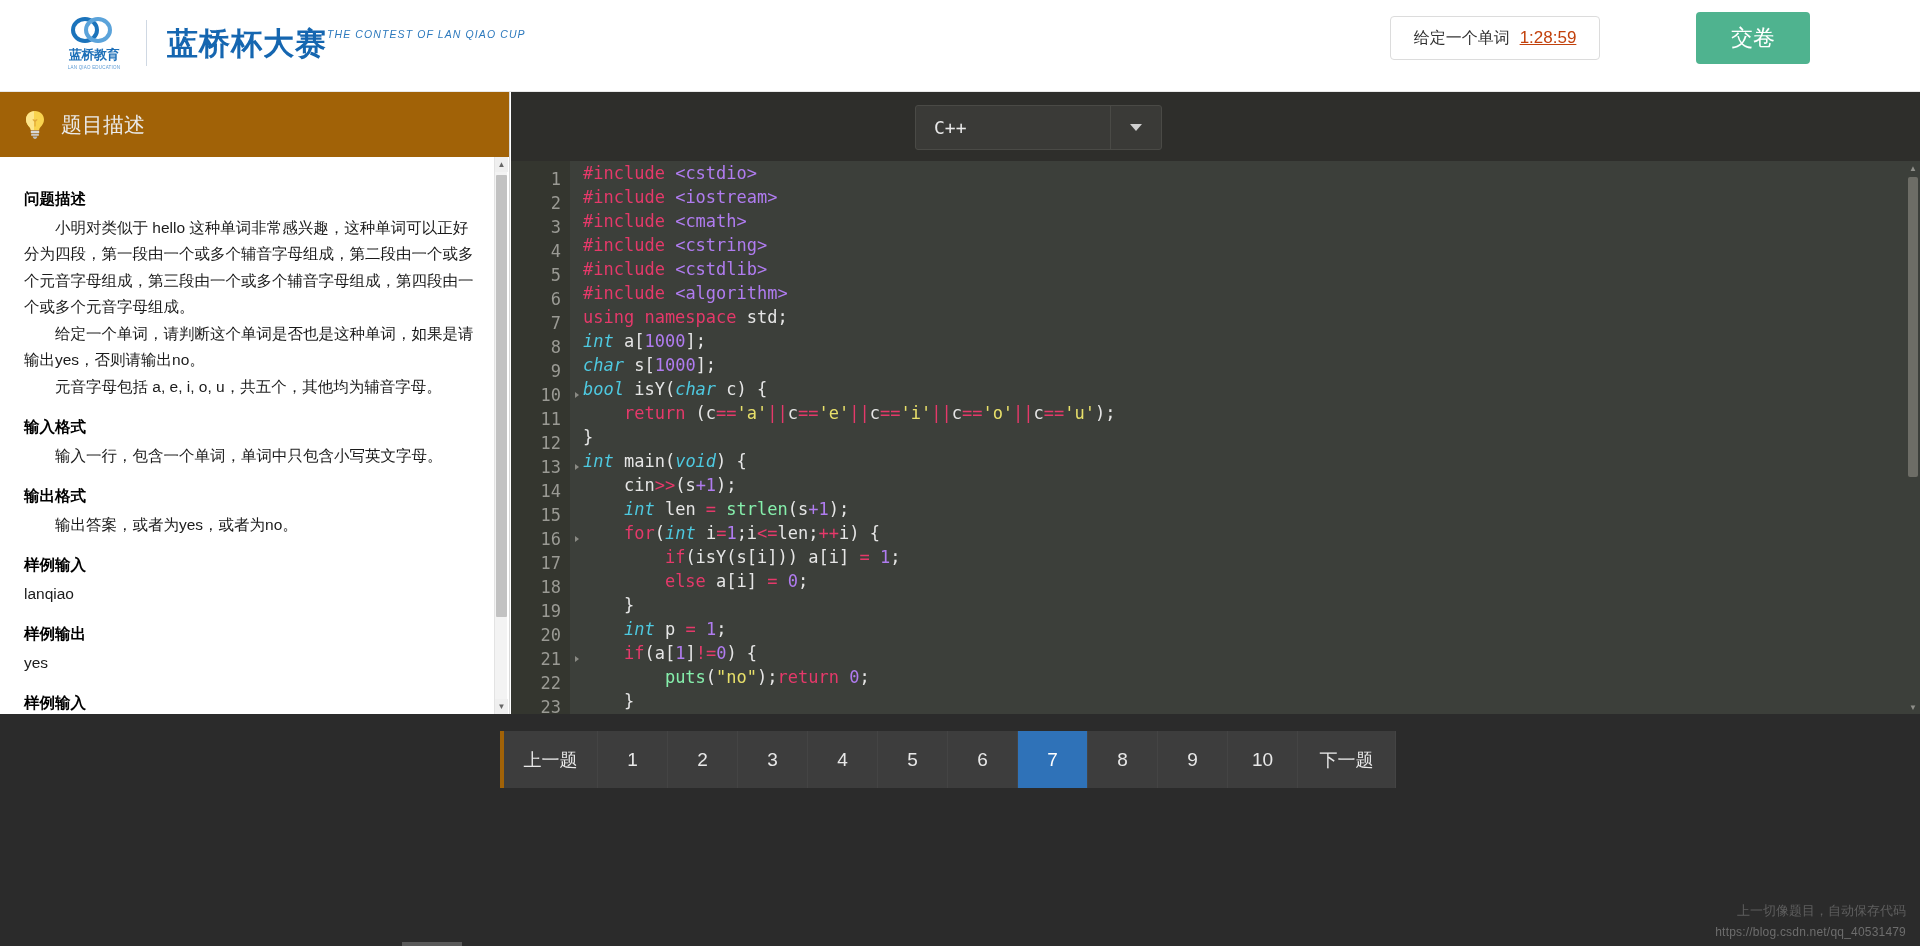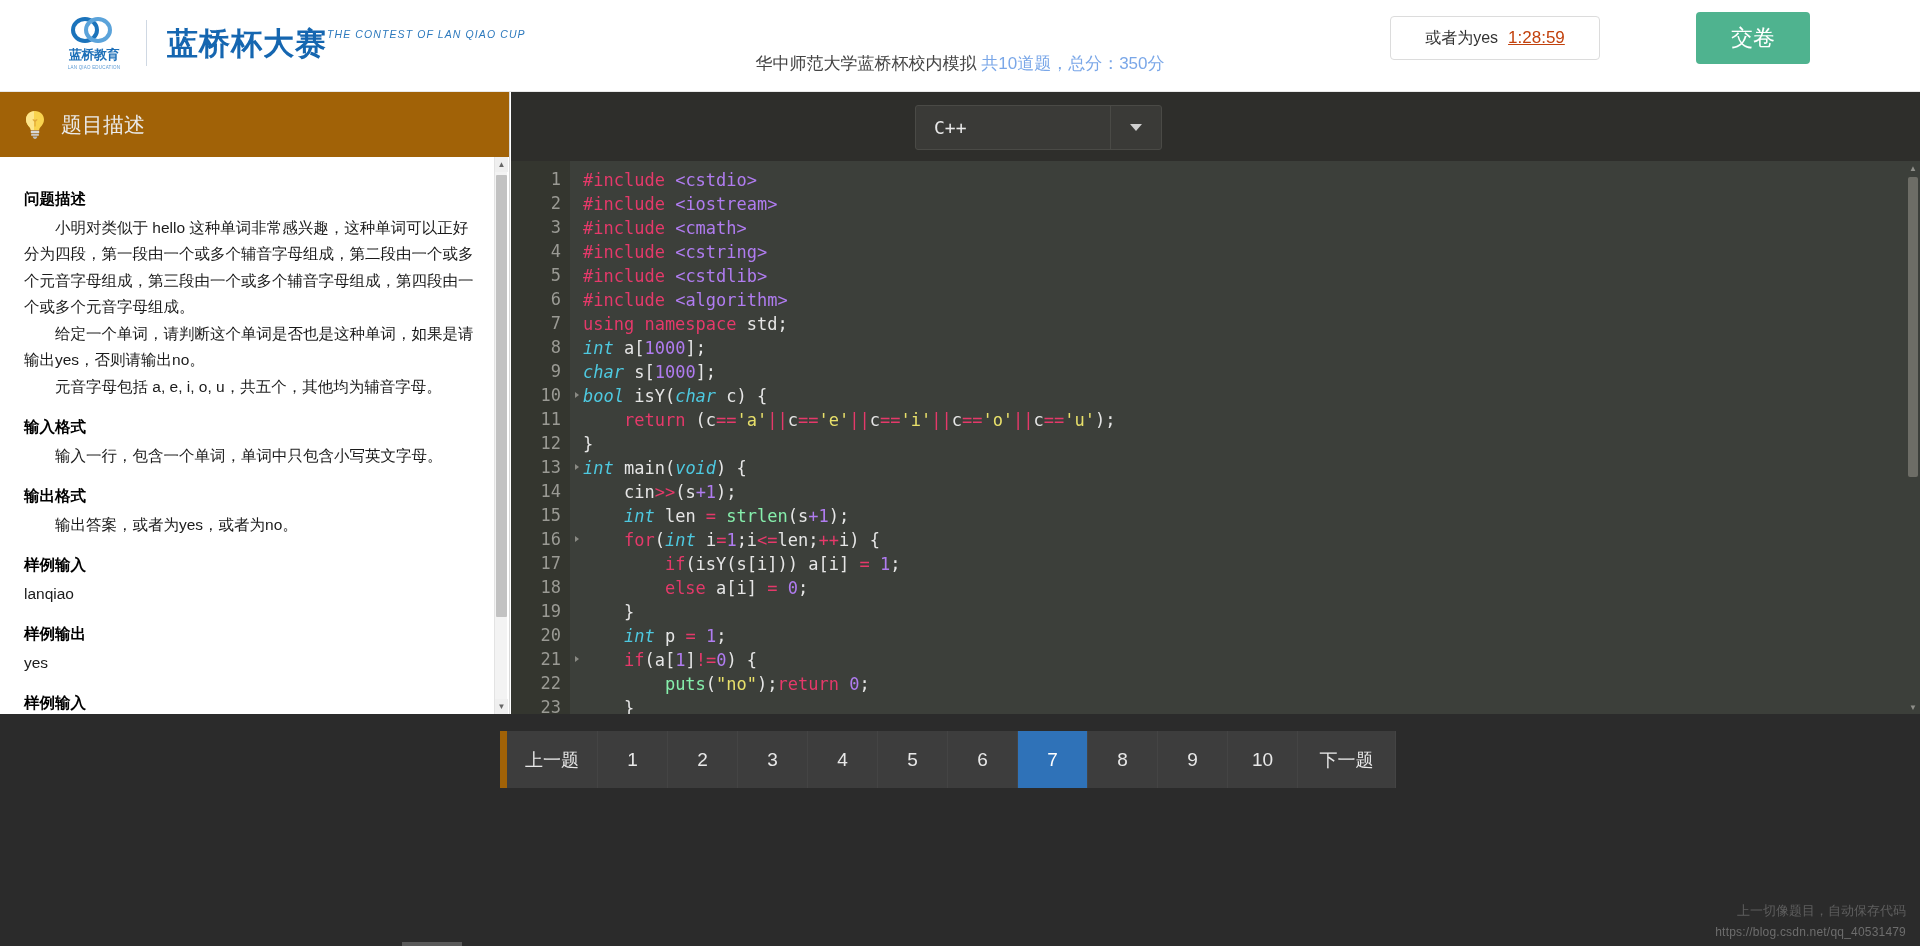--- a/index.html
+++ b/index.html
@@ -129,21 +129,21 @@
   .gutter-line {
     height: 24px; line-height: 24px; font-size: 17px; color: #9a9a94;
     font-family: "DejaVu Sans Mono", monospace; padding-right: 9px; position: relative;
   }
   .fold {
     position: absolute; right: -9px; top: 9px; width: 0; height: 0;
     border-left: 4px solid #8a8a84; border-top: 3px solid transparent;
     border-bottom: 3px solid transparent;
   }
   .code-lines {
-    flex: 1; padding-top: 7px; padding-left: 13px;
+    flex: 1; padding-top: 0; padding-left: 13px;
     font-family: "DejaVu Sans Mono", monospace; font-size: 17px;
     white-space: pre; overflow: hidden;
   }
   .code-line { height: 24px; line-height: 24px; color: #e6e6e6; }
   .k  { color: #e5396a; }          
   .t  { color: #4ec9e0; font-style: italic; } 
   .h  { color: #b07cf0; }          
   .s  { color: #e8e06a; }          
   .o  { color: #e5396a; }          
   .f  { color: #86efac; }          
@@ -169,21 +169,21 @@
   }
   .pager {
     position: absolute; left: 500px; top: 17px; display: flex; height: 57px;
   }
   .pg {
     min-width: 56px; height: 57px; border-right: 1px solid #444;
     background: #3d3d3d; color: #e8e8e8; font-size: 19px;
     display: flex; align-items: center; justify-content: center; cursor: pointer;
   }
   .pg.wide { width: 98px; font-size: 18px; }
-  .pg.first { border-left: 7px solid #a16207; text-align: center; }
+  .pg.first { border-left: 4px solid #a16207; text-align: center; }
   .pg.active { background: #2f72b8; color: #fff; }
   .pg.num { width: 70px; }
   .taskbar-stub {
     position: absolute; left: 402px; bottom: 0; width: 60px; height: 4px;
     background: #5a5a5a;
   }
   .watermark {
     position: absolute; right: 14px; bottom: 7px; font-size: 12px;
     color: #6d6d6d; letter-spacing: .2px;
   }
@@ -208,27 +208,23 @@
         <div class="logo-cn">蓝桥教育</div>
         <div class="logo-en-small">LAN QIAO EDUCATION</div>
       </div>
       <div class="logo-divider"></div>
       <div class="logo-text-block">
         <div class="logo-title-cn">蓝桥杯大赛</div>
         <div class="logo-title-en">THE CONTEST OF LAN QIAO CUP</div>
       </div>
     </div>
 
-    <div class="subtitle">
-      <span>华中师范大学蓝桥杯校内模拟</span>
-      <span class="meta">共10道题，总分：350分</span>
-    </div>
 
     <div class="timer-box">
-      <span>或者为yes</span>
+      <span>给定一个单词</span>
       <span class="timer-value">1:28:59</span>
     </div>
 
     <div class="submit-btn">交卷</div>
   </div>
 
   <div class="left-panel">
     <div class="left-head">
       <svg class="bulb" viewBox="0 0 26 30">
         <path d="M13 1c-5.2 0-9 3.9-9 8.8 0 3.3 1.8 5.3 3.2 7 .9 1.1 1.5 1.9 1.6 3.2h8.4c.1-1.3.7-2.1 1.6-3.2 1.4-1.7 3.2-3.7 3.2-7C22 4.9 18.2 1 13 1z" fill="#f9d34e"></path>

